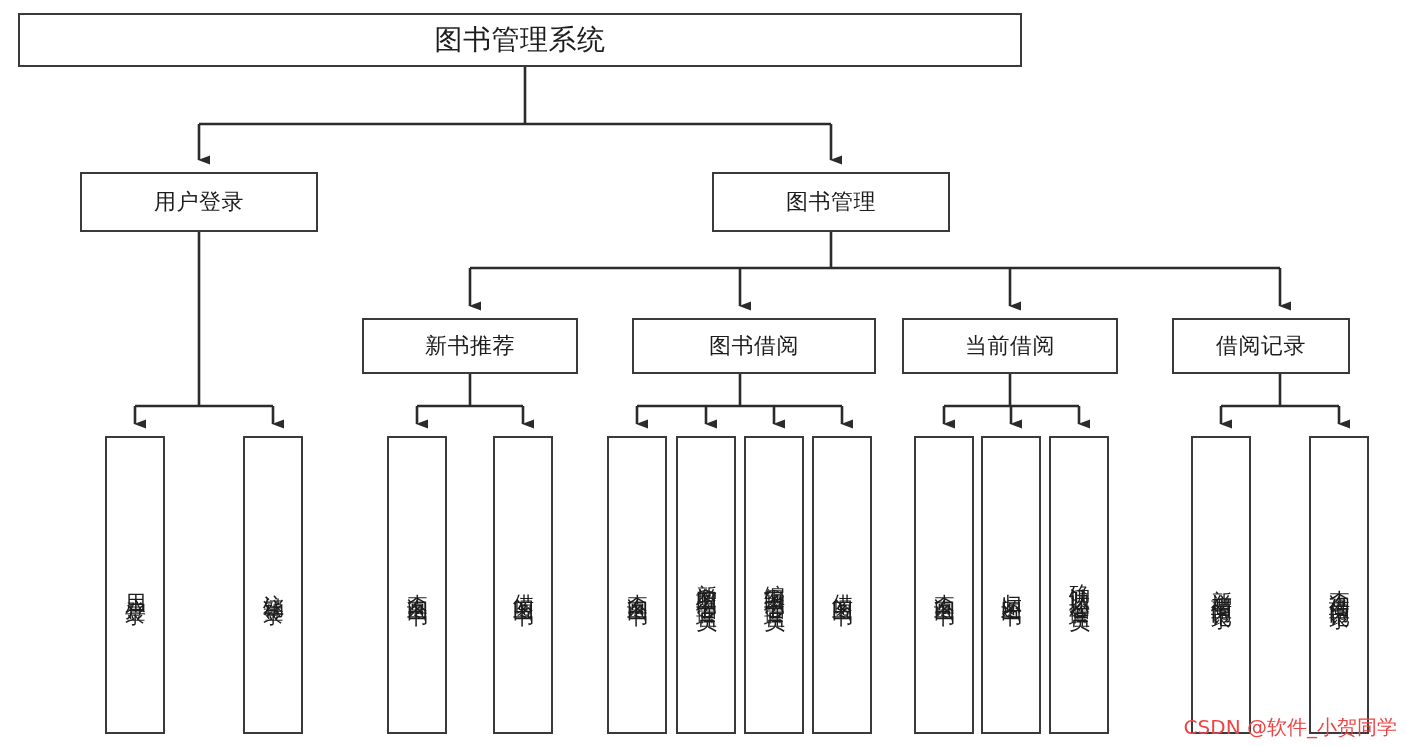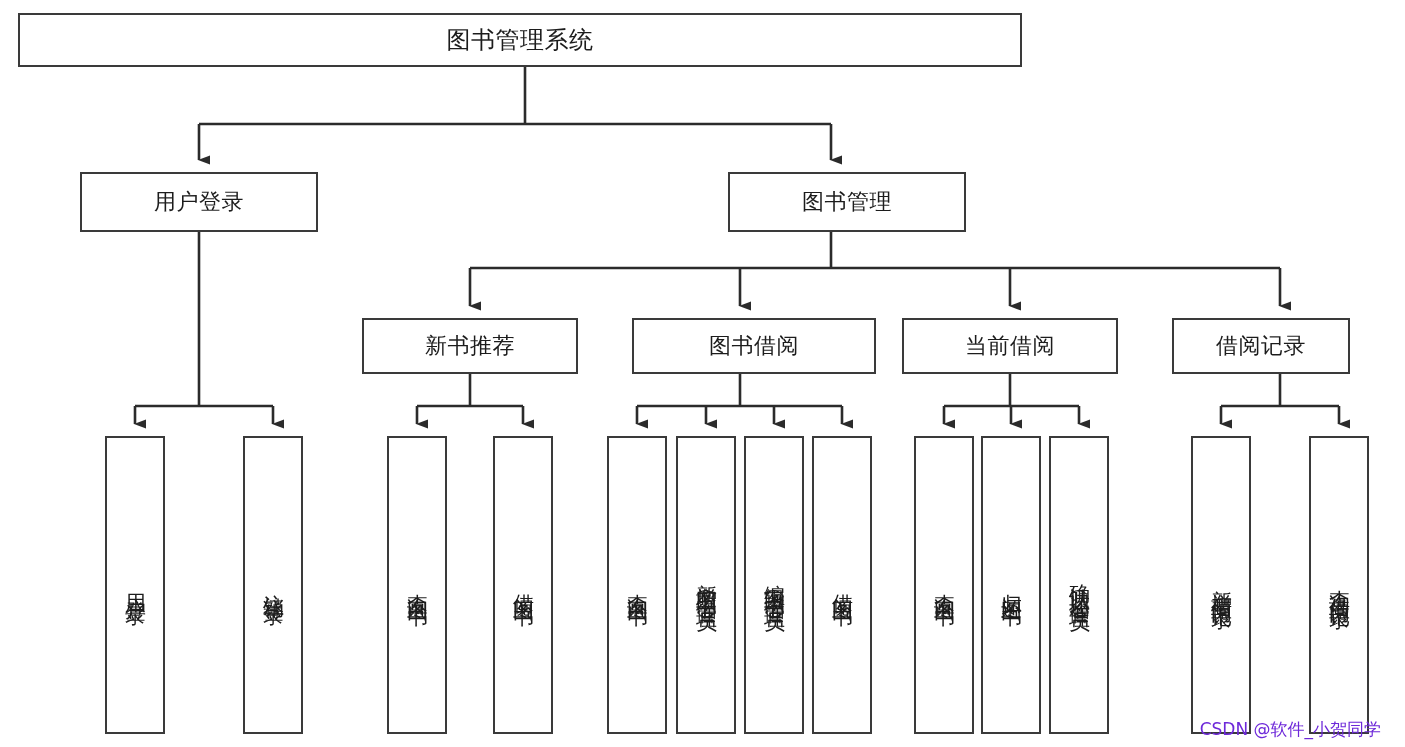--- a/index.html
+++ b/index.html
@@ -41,29 +41,29 @@
     line-height: 1.18;
     letter-spacing: 0.5px;
     white-space: nowrap;
   }
   .node.vertical .node-label {
     writing-mode: vertical-rl;
     text-orientation: upright;
     letter-spacing: 4px;
     font-size: 21px;
   }
-  .node.root .node-label { font-size: 24px; }
+  .node.root .node-label { font-size: 28px; }
   .node.level2 .node-label { font-size: 22px; }
   .node.level3 .node-label { font-size: 22px; }
   .watermark {
     position: absolute;
-    right: 24px;
+    right: 8px;
     bottom: 6px;
-    color: #6d28d9;
-    font-size: 17px;
+    color: #ef4444;
+    font-size: 20px;
     white-space: nowrap;
     font-family: "DejaVu Sans", "Liberation Sans", sans-serif;
   }
 </style>
 </head>
 <body>
 
 <div id="diagram-root">
 
   <svg id="diagram-svg" viewBox="0 0 1405 747" xmlns="http://www.w3.org/2000/svg">
@@ -117,21 +117,21 @@
   </svg>
 
   <div class="node root" style="left:18px; top:13px; width:1004px; height:54px;">
     <span class="node-label">图书管理系统</span>
   </div>
 
   <div class="node level2" style="left:80px; top:172px; width:238px; height:60px;">
     <span class="node-label">用户登录</span>
   </div>
 
-  <div class="node level2" style="left:728px; top:172px; width:238px; height:60px;">
+  <div class="node level2" style="left:712px; top:172px; width:238px; height:60px;">
     <span class="node-label">图书管理</span>
   </div>
 
   <div class="node level3" style="left:362px; top:318px; width:216px; height:56px;justify-content:center;">
     <span class="node-label">新书推荐</span>
   </div>
 
   <div class="node level3" style="left:632px; top:318px; width:244px; height:56px;">
     <span class="node-label">图书借阅</span>
   </div>

